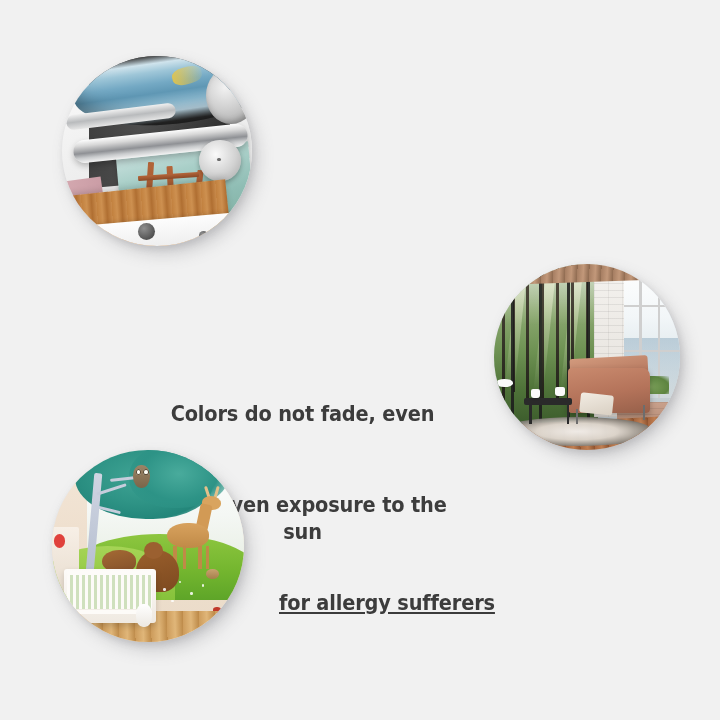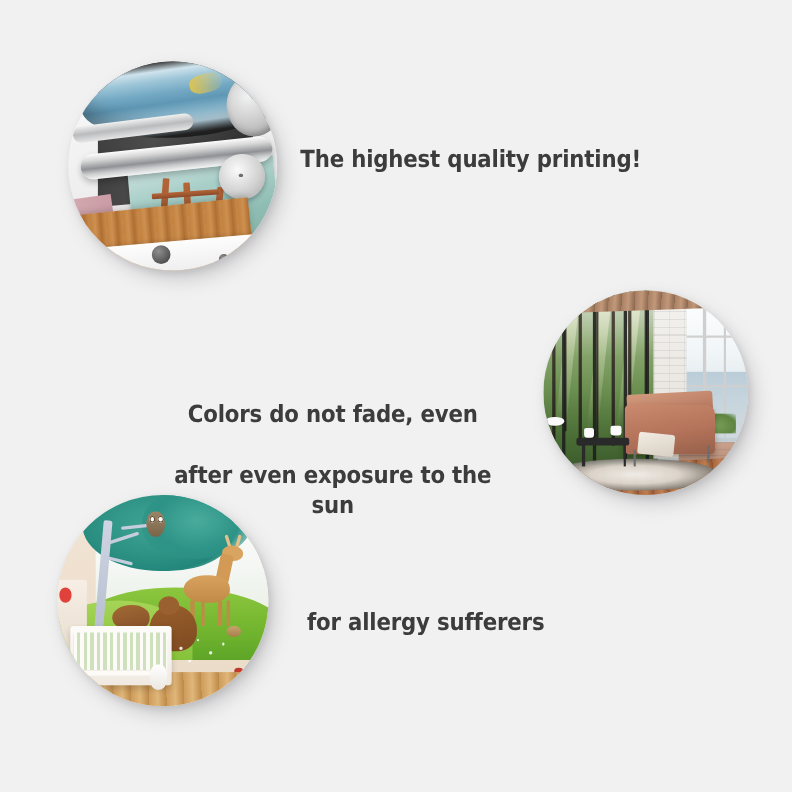--- a/index.html
+++ b/index.html
@@ -355,22 +355,22 @@
     font-size: 21.5px;
     line-height: 1.27;
     letter-spacing: -0.15px;
     font-family: "DejaVu Sans", "Liberation Sans", sans-serif;
     font-stretch: condensed;
     white-space: pre-line;
   }
   #cap1 { left: 273px; top: 132px; text-align: left; }
   #cap2 { left: 150px; top: 337px; width: 305px; text-align: center; }
   #cap3 { left: 271px; top: 526px; text-align: left; }
-  #cap3 .line2 { padding-left: 8px; display:block; }
-  .caption .line { display: block; }
+  #cap3 .line2 { padding-left: 8px; display:block;text-decoration:underline; }
+  .caption .line { display: block; margin-top: 36px; }
 </style>
 </head>
 <body style="background: rgb(241, 241, 241);">
 
 <div class="canvas" style="background: rgb(241, 241, 241);">
 
   <div class="medallion" id="m1">
     <div class="scene">
       <div class="m1-bg"></div>
       <div class="m1-wallpanel"></div>
@@ -386,21 +386,20 @@
       <div class="m1-bar"></div>
       <div class="m1-disc"></div>
       <div class="m1-pink"></div>
       <div class="m1-deck"></div>
       <div class="m1-base"></div>
       <div class="m1-knob" style="left:40%;top:88%;"></div>
       <div class="m1-knob" style="left:72%;top:92%;width:5%;height:5%;"></div>
     </div>
   </div>
 
-  <div class="caption" id="cap1" style="color: rgb(60, 60, 60);">The highest quality printing!</div>
 
   <div class="medallion" id="m2">
     <div class="scene">
       <div class="m2-sky"></div>
       <div class="m2-window"></div>
       <div class="m2-city"></div>
       <div class="m2-winbar-v" style="left:78%;"></div>
       <div class="m2-winbar-v" style="left:88%;"></div>
       <div class="m2-winbar-h" style="top:22%;"></div>
       <div class="m2-winbar-h" style="top:46%;"></div>

